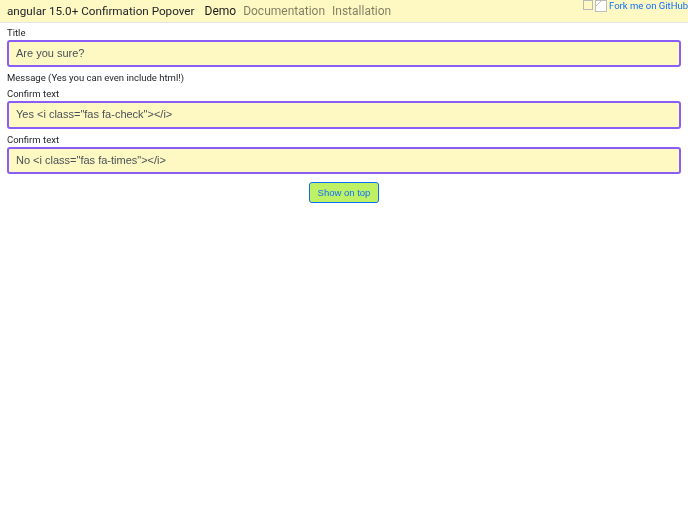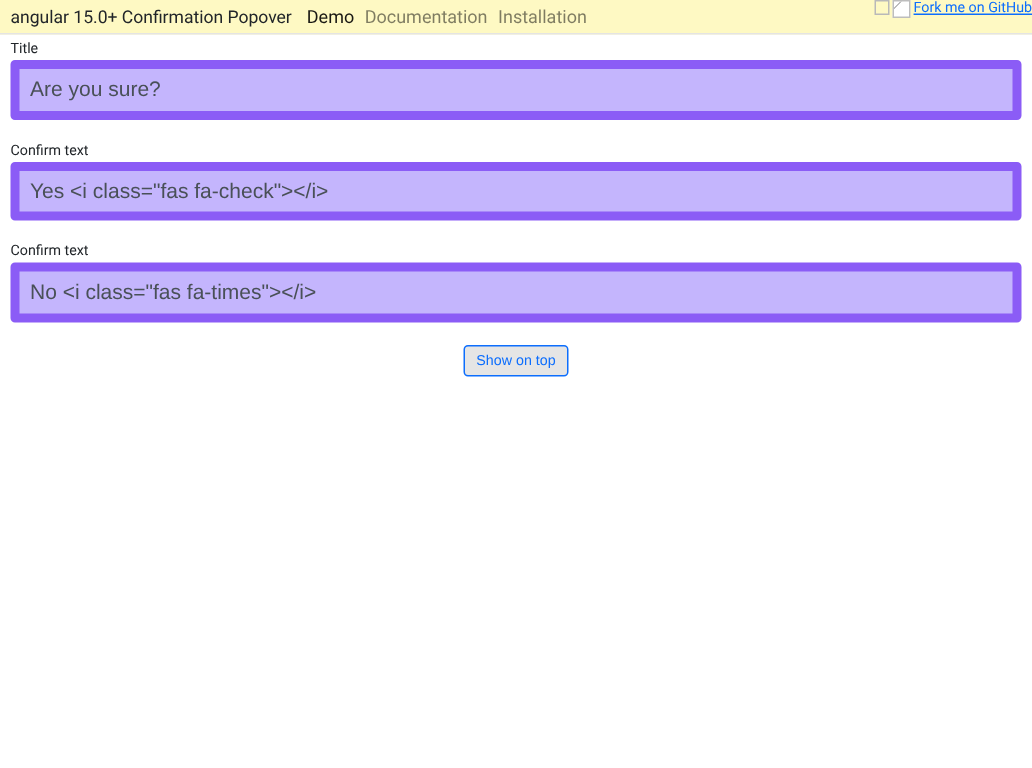--- a/index.html
+++ b/index.html
@@ -47,56 +47,55 @@
     display: inline-block;
     width: 10px; height: 10px;
     border: 1px solid #b9b9b9;
     margin-right: 2px;
     box-sizing: border-box;
     position: relative;
   }
   .container {
     padding: 4px 7px 7px 7px;
   }
-  .form-group { margin-bottom: 15px; }
+  .form-group { margin-bottom: 5px; }
   .label {
     display: block;
     margin-bottom: 2px;
     font-size: 9.5px;
   }
   .form-control {
     width: 100%;
     padding: 4px 7px;
-    font-size: 14px;
+    font-size: 11px;
     line-height: 1.4;
     color: #495057;
-    background: #c4b5fd;
-    border: 6px solid #8b5cf6;
+    background: #fef9c3;
+    border: 2px solid #8b5cf6;
     border-radius: 3px;
     outline: none;
   }
   .button-row {
     display: flex;
     justify-content: center;
     gap: 4px;
     margin-top: 8px;
   }
   .btn {
     padding: 4px 8px;
     font-size: 9.5px;
     border: 1px solid #0d6efd;
     color: #0d6efd;
-    background: #e5e5e5;
+    background: #bef264;
     border-radius: 3px;
     cursor: pointer;
   }
   .fork-img-broken{
     display:inline-flex;
     align-items:flex-start;
-    text-decoration:underline;
   }
   .fork-img-broken .broken-box{
     width:12px;height:12px;
     border:1px solid #bdbdbd;
     position:relative;
     margin-right:2px;
     background:
       linear-gradient(135deg, transparent 0 3px, #bdbdbd 3px 4px, transparent 4px),
       #fff;
   }
@@ -116,20 +115,21 @@
 </div>
 
 <div class="container">
 
   <div class="form-group">
     <span class="label">Title</span>
     <input class="form-control" type="text" value="Are you sure?" style="">
   </div>
 
   <div class="form-group">
+    <span class="label">Message (Yes you can even include html!)</span>
   </div>
 
   <div class="form-group">
     <span class="label">Confirm text</span>
     <input class="form-control" type="text" value="Yes &lt;i class=&quot;fas fa-check&quot;&gt;&lt;/i&gt;" style="">
   </div>
 
   <div class="form-group">
     <span class="label">Confirm text</span>
     <input class="form-control" type="text" value="No &lt;i class=&quot;fas fa-times&quot;&gt;&lt;/i&gt;" style="">

